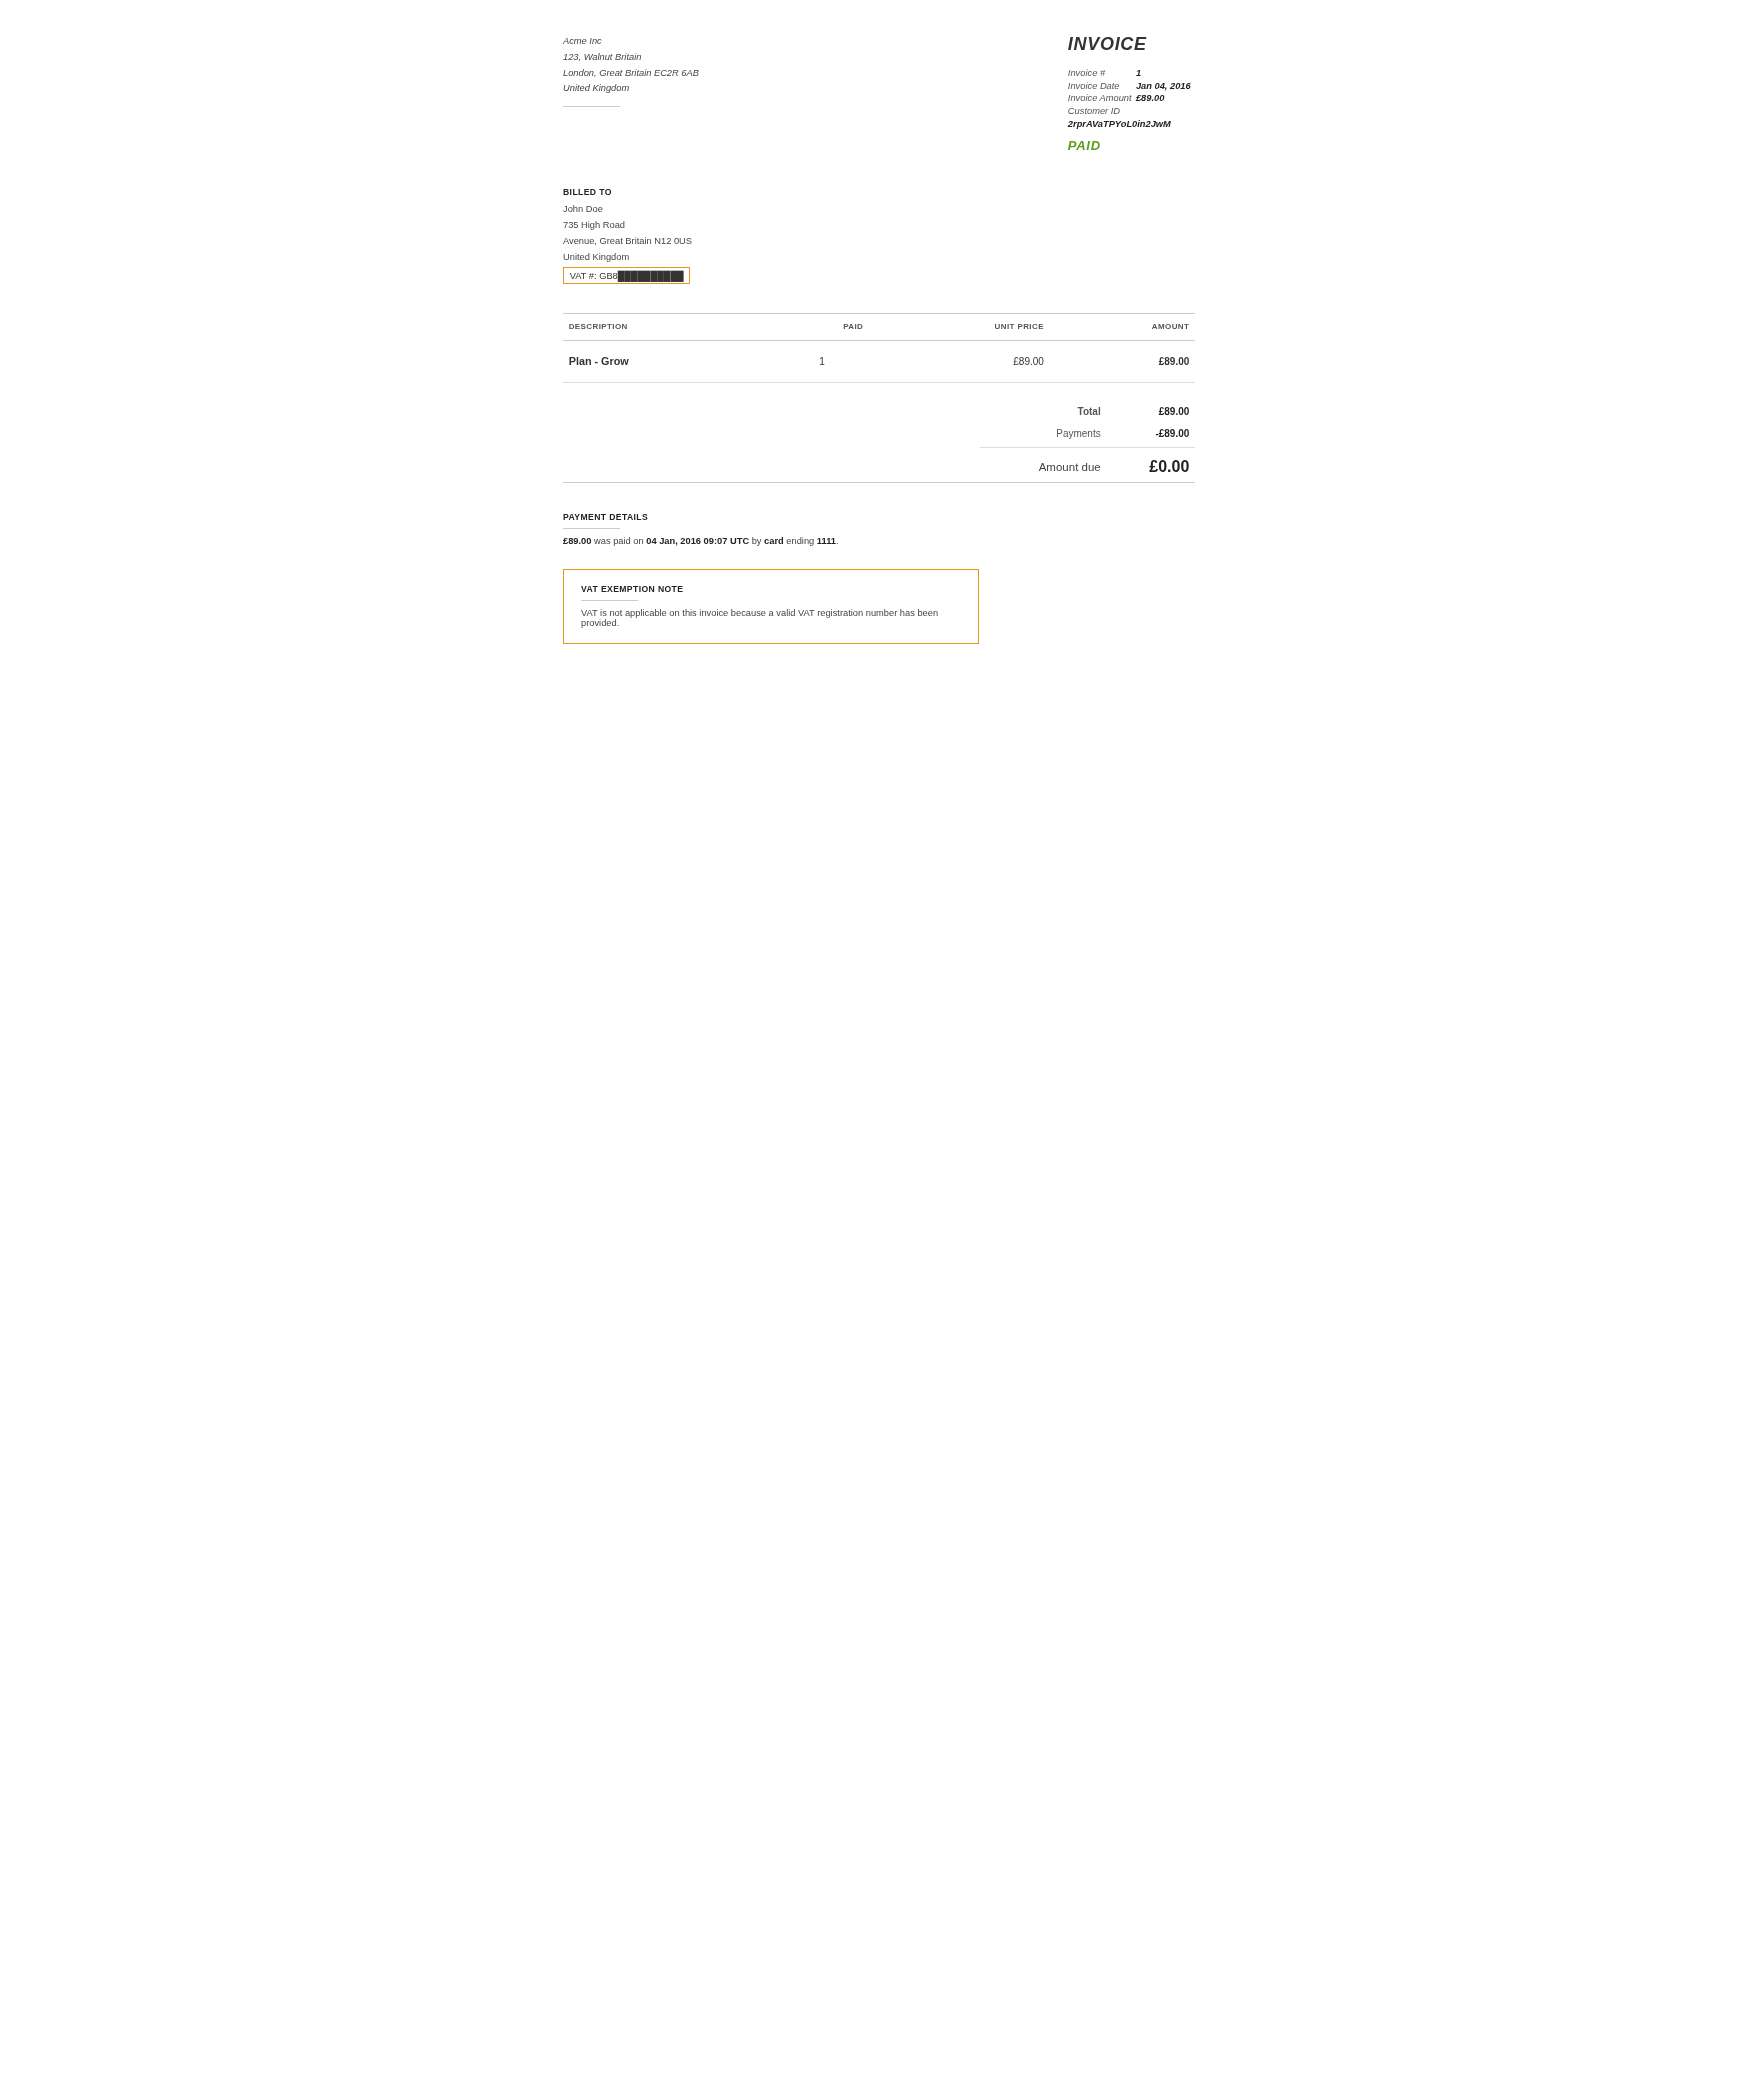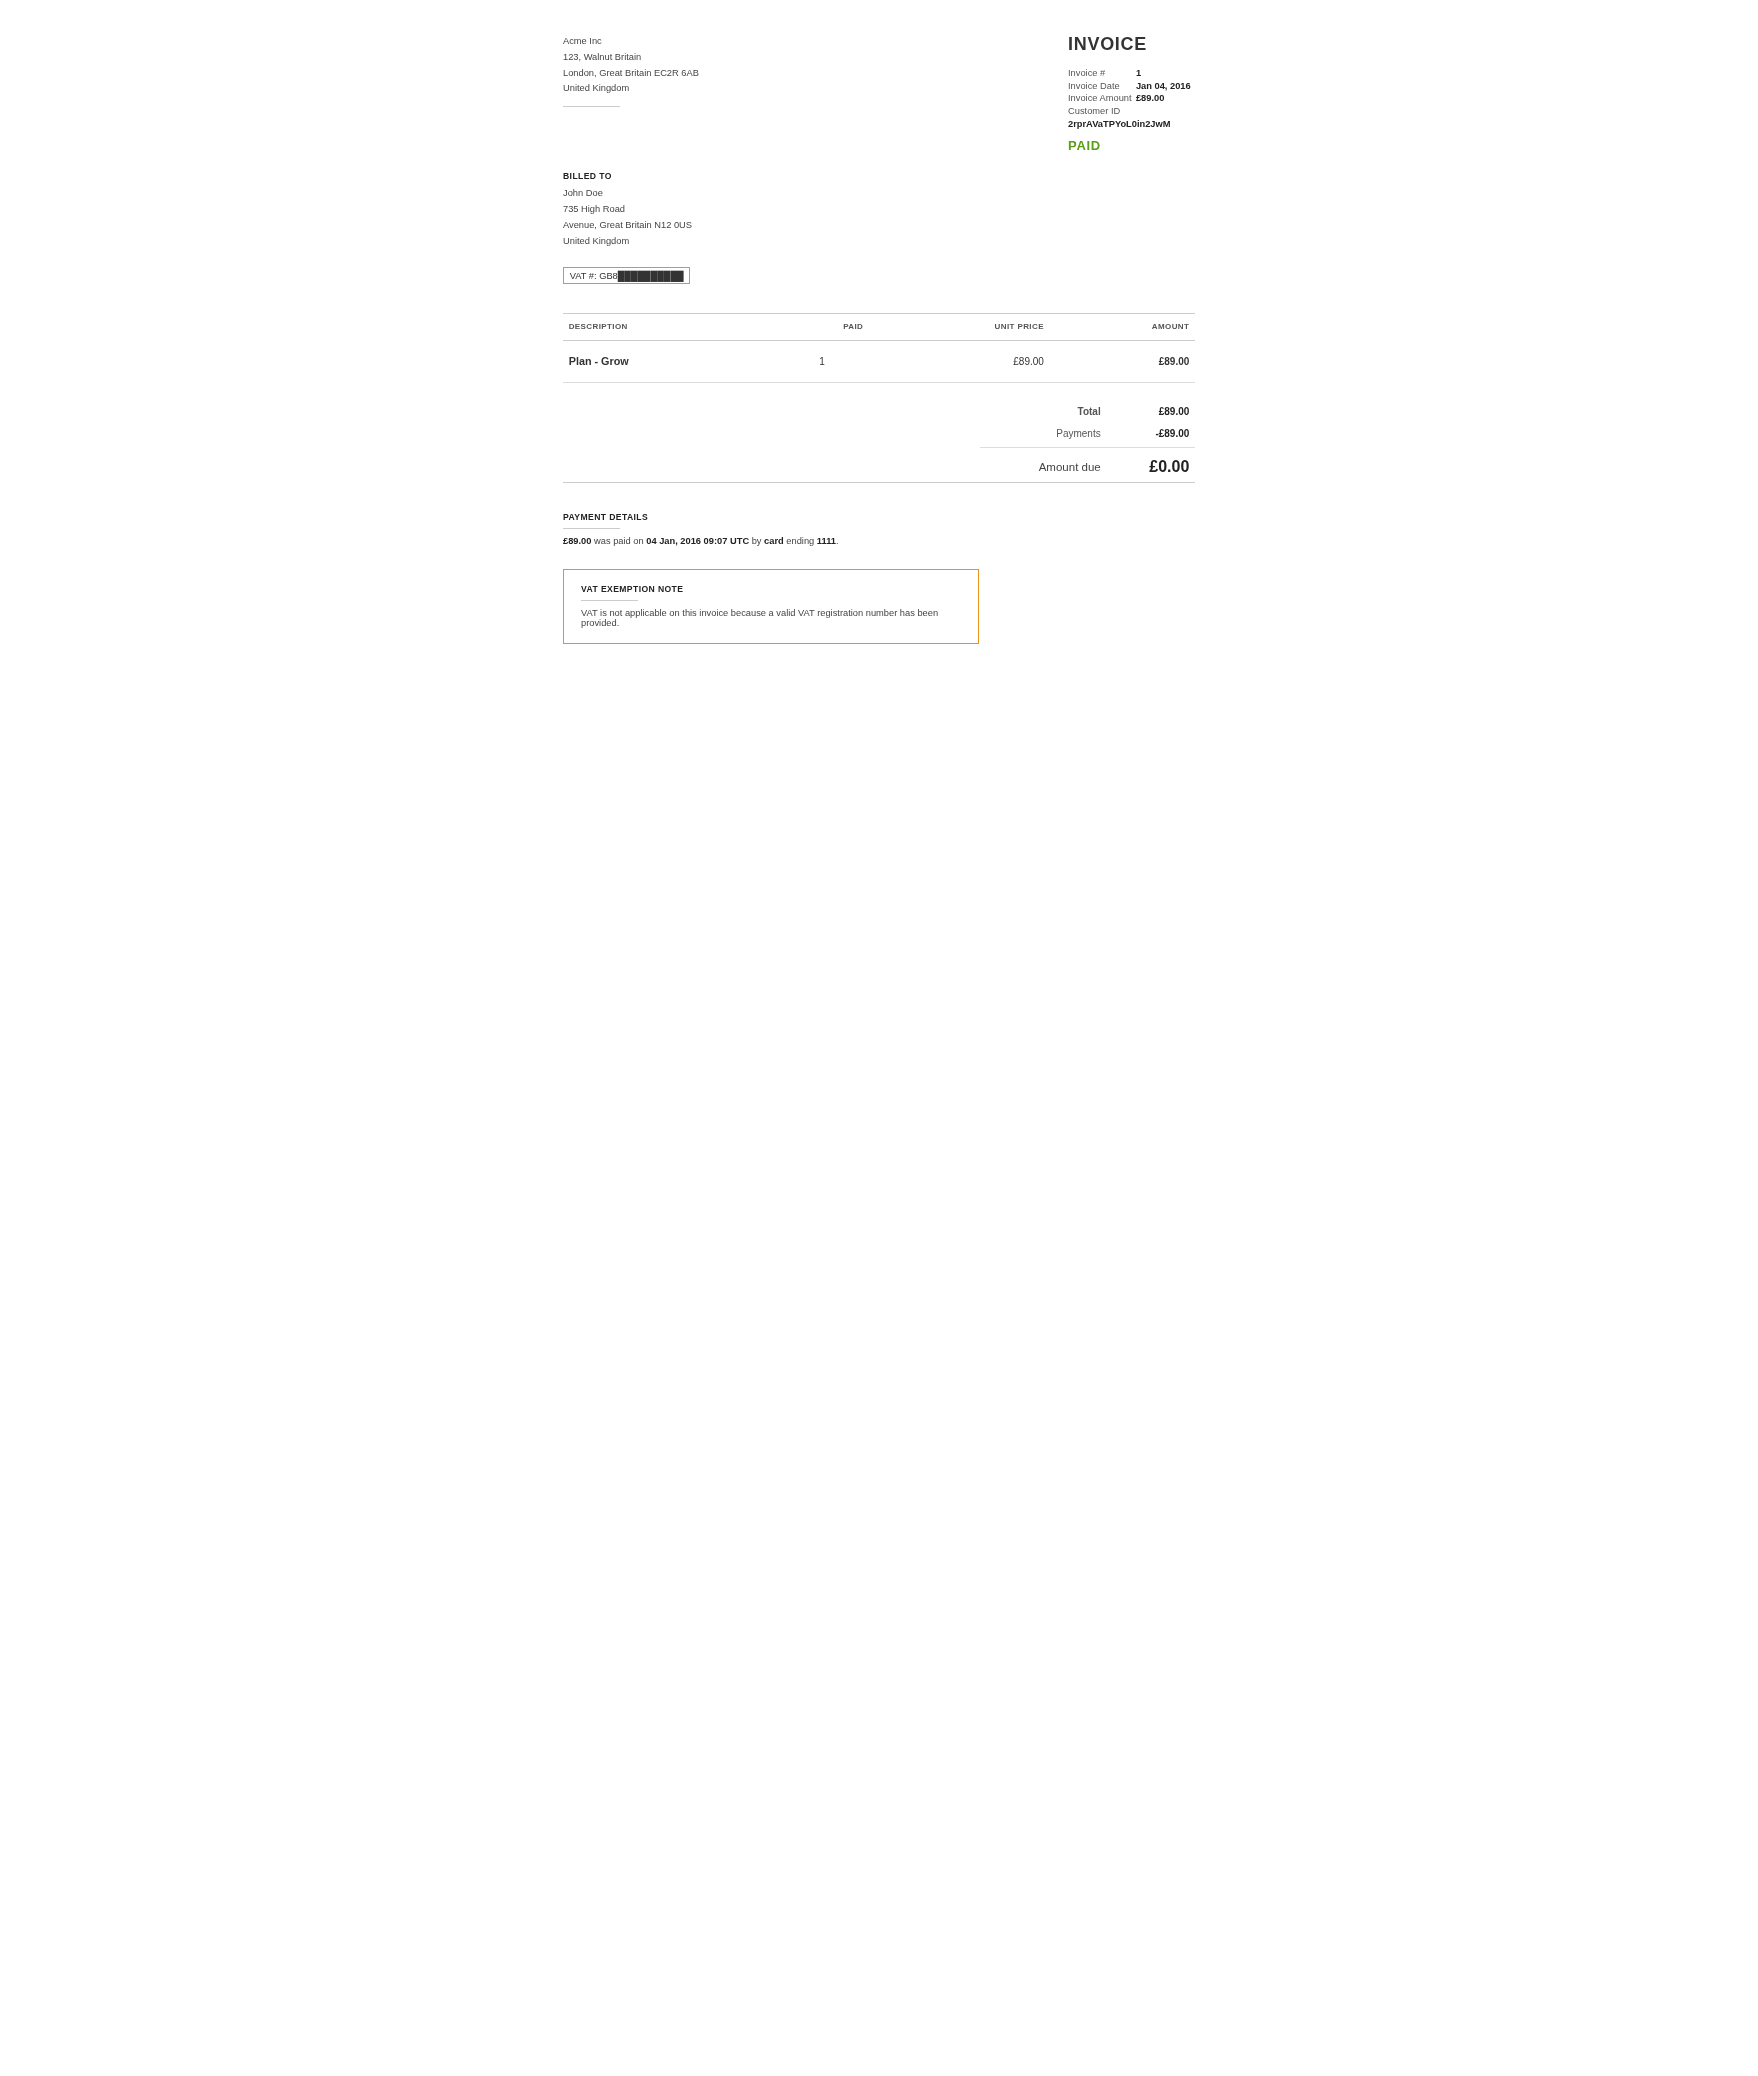--- a/index.html
+++ b/index.html
@@ -14,21 +14,22 @@
       color: #333;
       background: #fff;
       padding: 34px 43px;
       max-width: 718px;
       margin: 0 auto;
     }
 
     .header-section {
       display: flex;
       justify-content: space-between;
-      margin-bottom: 18px;
+      margin-bottom: 34px;
+      font-style: italic;
     }
 
     .company-info p {
       font-size: 9.3px;
       line-height: 1.7;
       color: #444;
     }
 
     .divider-short {
       border: none;
@@ -90,21 +91,21 @@
       font-size: 9.3px;
       line-height: 1.7;
       color: #444;
     }
 
     .vat-box {
       display: inline-block;
       border: 1.4px solid #e8941a;
       padding: 2.2px 5.7px;
       font-size: 9.3px;
-      margin-top: 18px;
+      margin-top: 2px;
       color: #333;
     }
 
     .subscription-info h4 {
       font-size: 8.6px;
       font-weight: 700;
       letter-spacing: 0.4px;
       margin-bottom: 5.7px;
       color: #222;
     }

